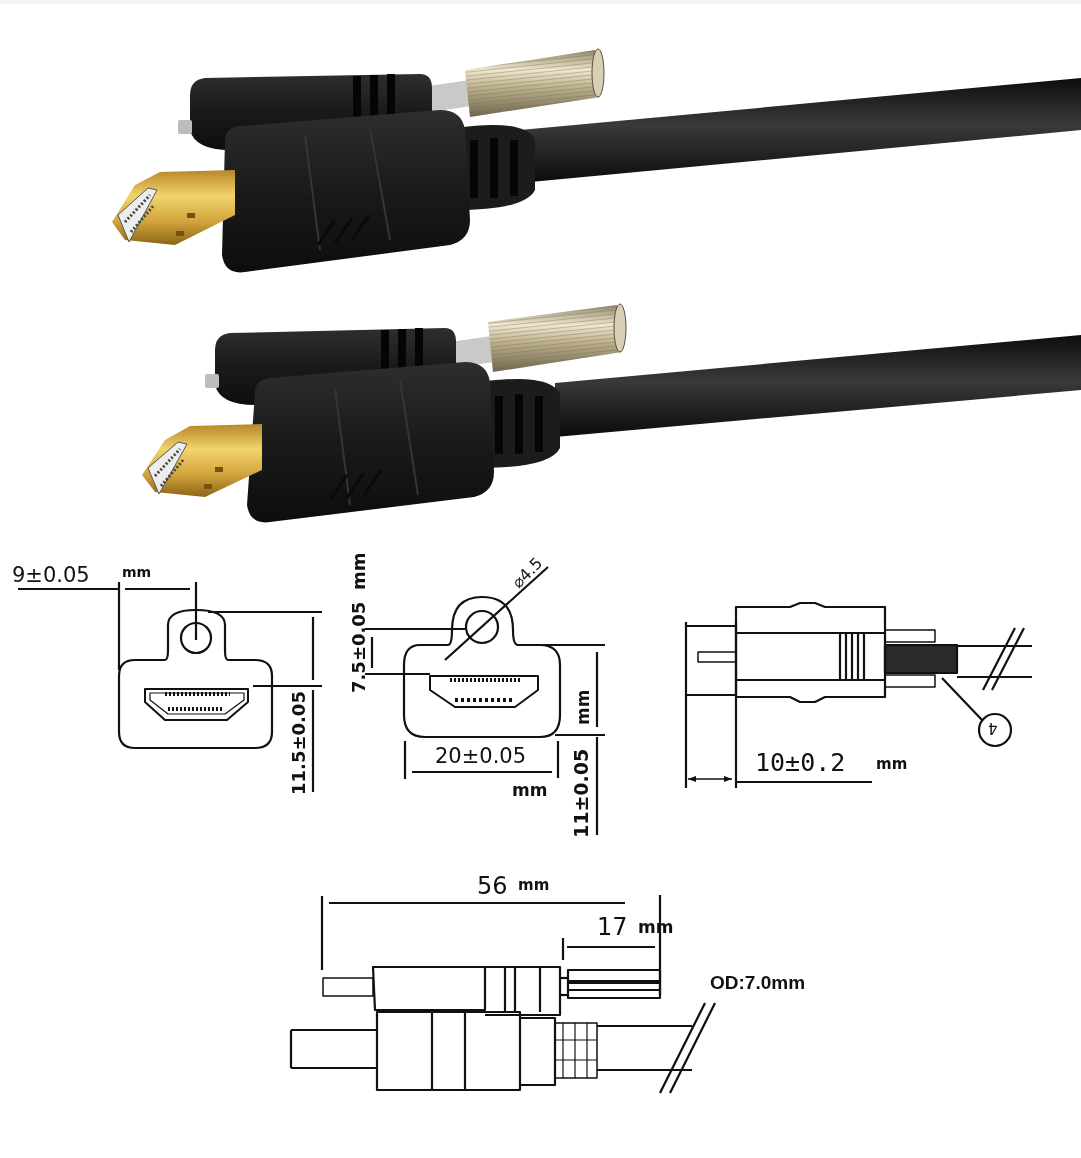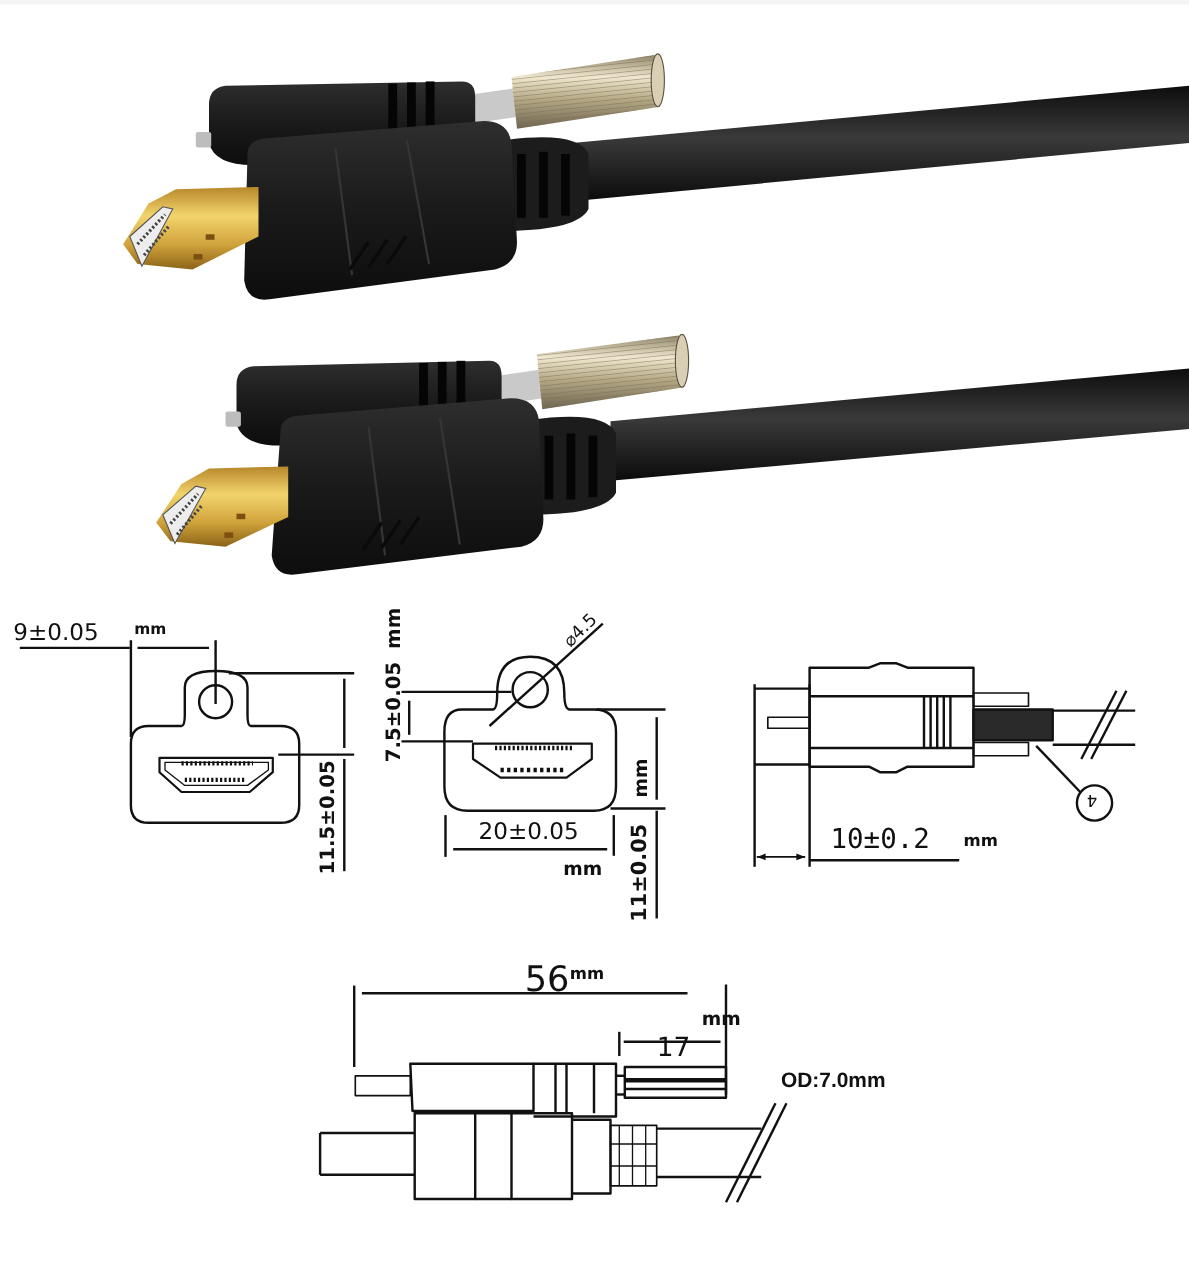--- a/index.html
+++ b/index.html
@@ -233,17 +233,17 @@
 <div class="lbl" style="left:510px;top:565px;font-size:16px;transform:rotate(-45deg);">⌀4.5</div>
 <div class="lbl big" style="left:407px;top:746px;margin-left:28px;">20±0.05</div>
 <div class="lbl unit" style="left:512px;top:782px;font-size:17px;">mm</div>
 <div class="lbl unit vert" style="left:575px;top:725px;font-size:17px;">mm</div>
 <div class="lbl vert" style="left:572px;top:838px;font-size:19px;font-weight:bold;">11±0.05</div>
 
 <div class="lbl mono" style="left:755px;top:750px;font-size:25px;text-align:right;">10±0.2</div>
 <div class="lbl unit" style="left:876px;top:757px;font-size:15px;">mm</div>
 <div class="lbl" style="left:988px;top:720px;font-size:15px;transform:rotate(180deg);">4</div>
 
-<div class="lbl" style="left:477px;top:874px;font-size:32px;text-align:right;">56</div>
+<div class="lbl" style="left:477px;top:874px;font-size:24px;text-align:right;">56</div>
 <div class="lbl unit" style="left:518px;top:878px;font-size:15px;">mm</div>
-<div class="lbl" style="left:597px;top:915px;font-size:24px;margin-top:25px;">17</div>
+<div class="lbl" style="left:597px;top:915px;font-size:24px;">17</div>
 <div class="lbl unit" style="left:638px;top:919px;font-size:17px;">mm</div>
 <div class="lbl od" style="left:710px;top:973px;">OD:7.0mm</div>
 
 </body></html>

